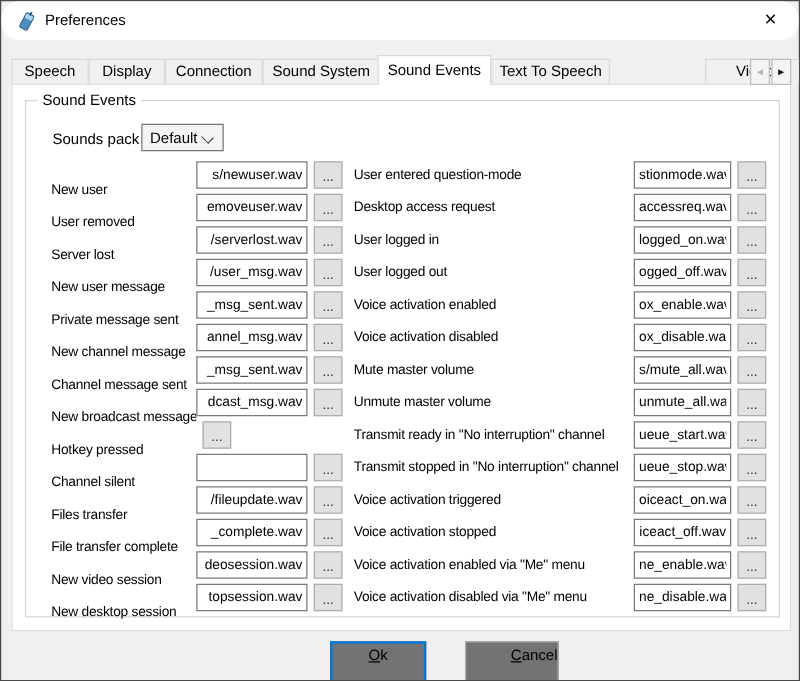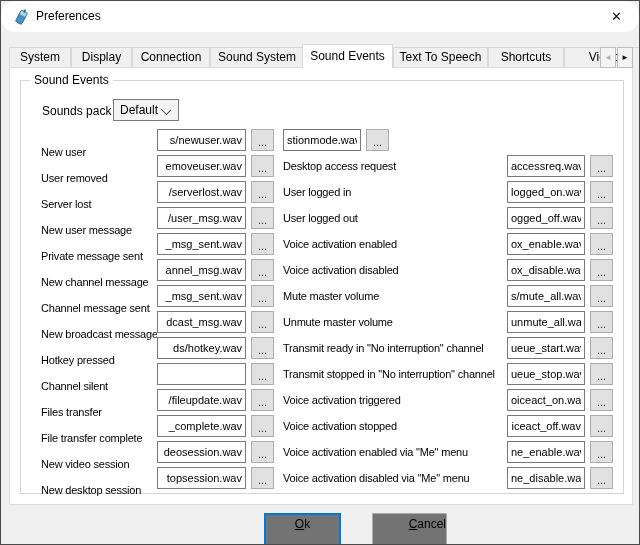--- a/index.html
+++ b/index.html
@@ -78,27 +78,26 @@
         </g>
       </svg>
     </span>
     <span class="title-text">Preferences</span>
     <div class="close-btn">
       <span class="close-glyph">✕</span>
     </div>
   </div>
 
   <div class="tabstrip">
-    <div class="tab" style="left:0;width:62px">System</div>
+    <div class="tab" style="left:0;width:62px">Speech</div>
     <div class="tab" style="left:62px;width:61px">Display</div>
     <div class="tab" style="left:123px;width:78px">Connection</div>
     <div class="tab" style="left:201px;width:94px">Sound System</div>
     <div class="tab active" style="left:293px;width:91px">Sound Events</div>
     <div class="tab" style="left:384px;width:95px">Text To Speech</div>
-    <div class="tab" style="left:479px;width:76px">Shortcuts</div>
     <div class="tab" style="left:555px;width:80px">Video</div>
     <div class="tab-scroll disabled" style="left:591px">
       <span>◄</span>
     </div>
     <div class="tab-scroll enabled" style="left:608px">
       <span>►</span>
     </div>
   </div>
 
   <div class="panel">
@@ -147,21 +146,20 @@
           <input value="_msg_sent.wav" style="">
           <div class="browse-btn">...</div>
         </div>
         <div class="srow">
           <span class="lbl">New broadcast message</span>
           <input value="dcast_msg.wav" style="">
           <div class="browse-btn">...</div>
         </div>
         <div class="srow">
           <span class="lbl">Hotkey pressed</span>
-          <input value="ds/hotkey.wav" style="">
           <div class="browse-btn">...</div>
         </div>
         <div class="srow">
           <span class="lbl">Channel silent</span>
           <input value="" style="">
           <div class="browse-btn">...</div>
         </div>
         <div class="srow">
           <span class="lbl">Files transfer</span>
           <input value="/fileupdate.wav" style="">
@@ -179,20 +177,21 @@
         </div>
         <div class="srow">
           <span class="lbl">New desktop session</span>
           <input value="topsession.wav" style="">
           <div class="browse-btn">...</div>
         </div>
       </div>
 
       <div class="col col-right">
         <div class="srow">
+          <span class="lbl">User entered question-mode</span>
           <input value="stionmode.wav" style="">
           <div class="browse-btn">...</div>
         </div>
         <div class="srow">
           <span class="lbl">Desktop access request</span>
           <input value="accessreq.wav" style="">
           <div class="browse-btn">...</div>
         </div>
         <div class="srow">
           <span class="lbl">User logged in</span>

